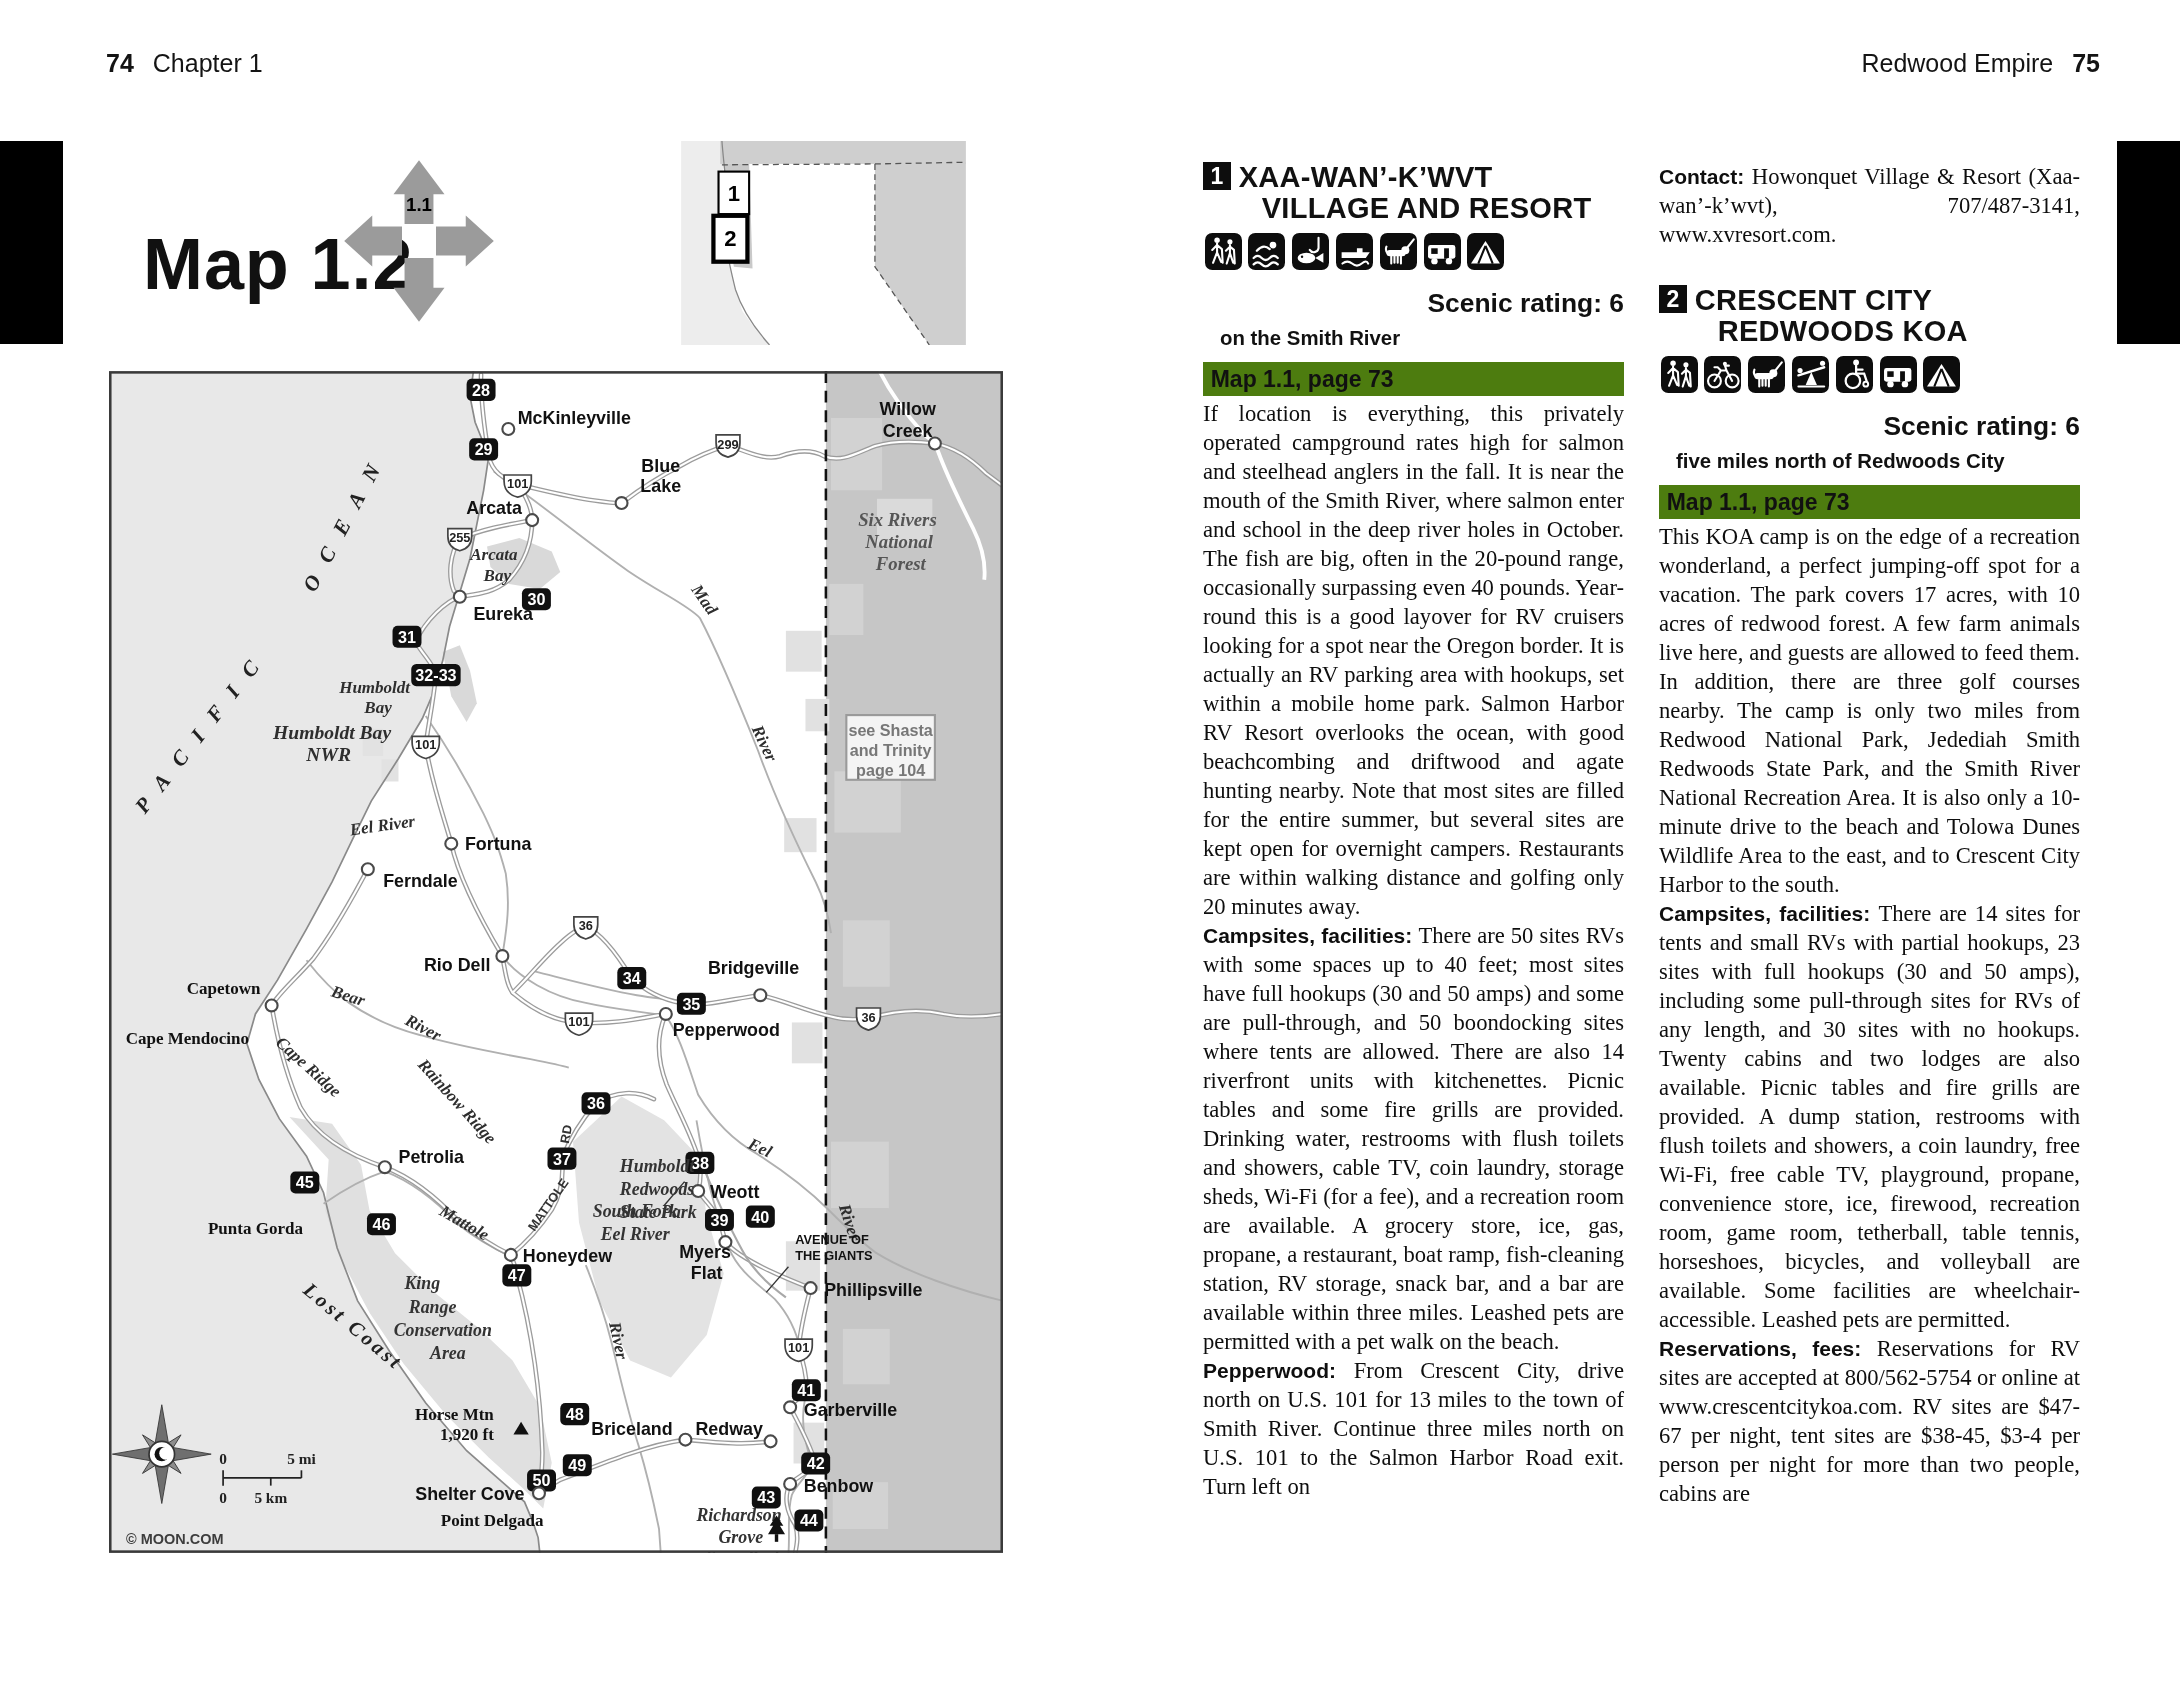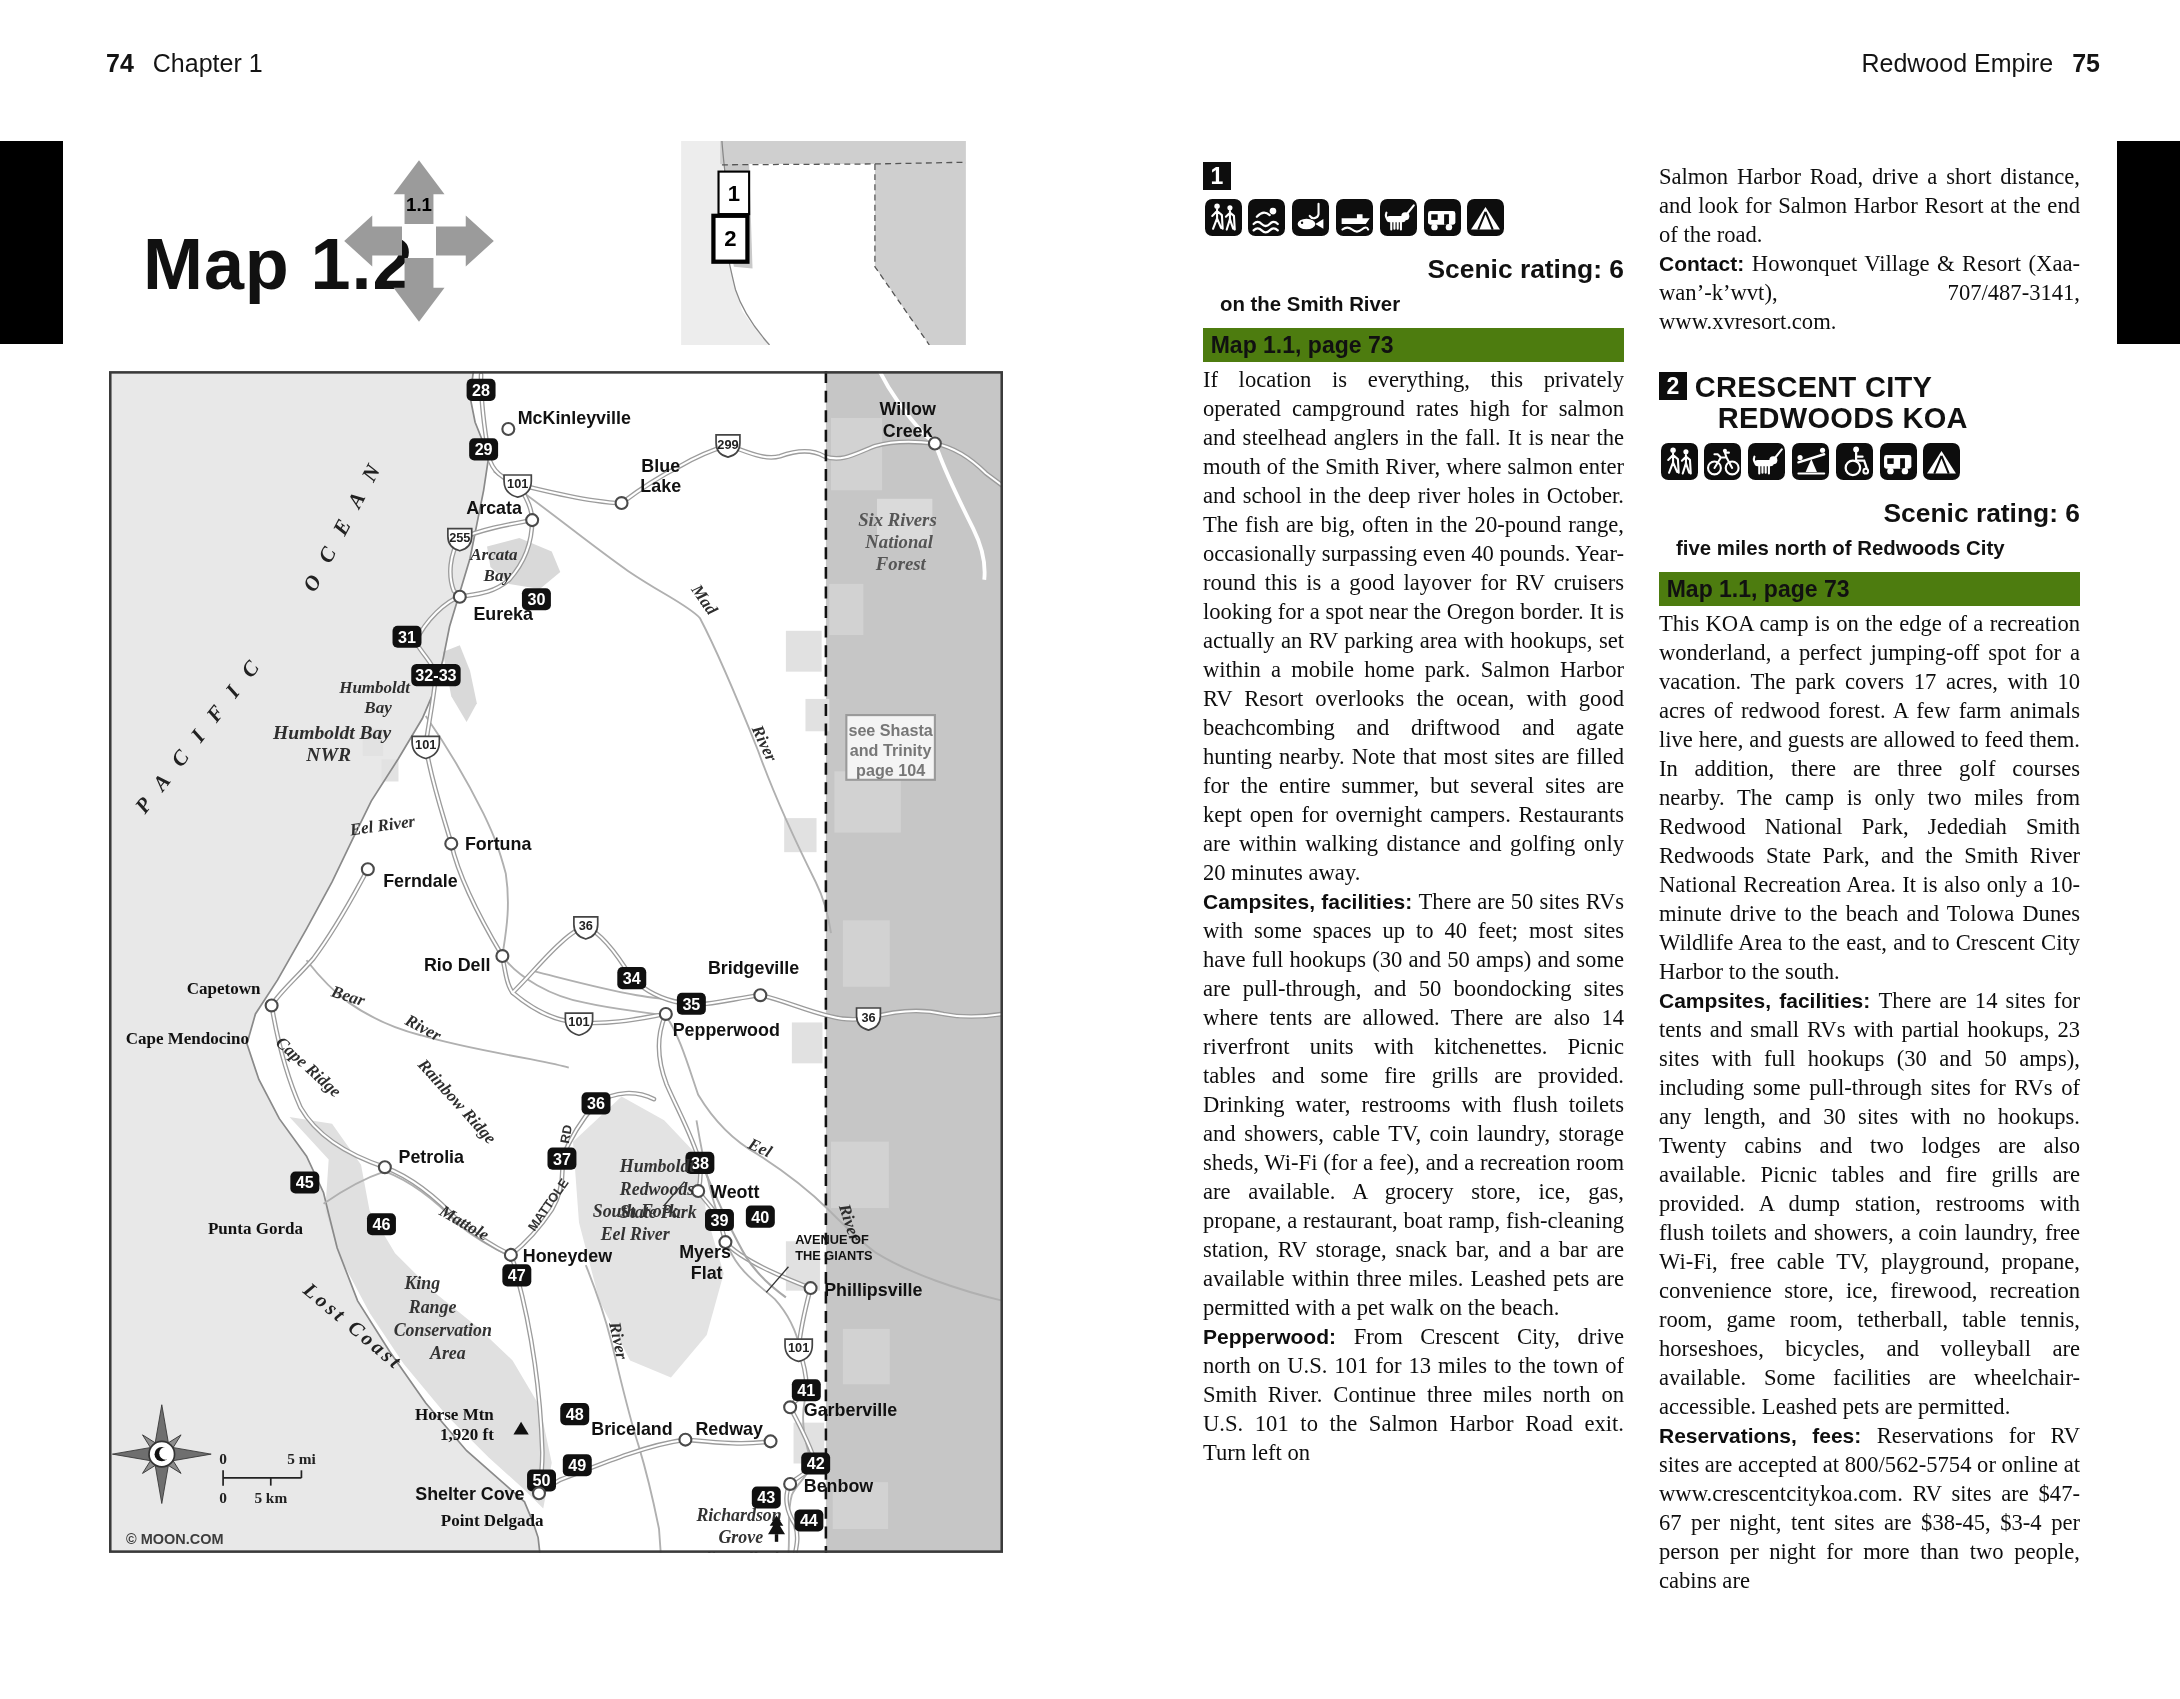--- a/index.html
+++ b/index.html
@@ -376,20 +376,24 @@
       <text x="134" y="1284" text-anchor="middle" class="m-scale">0</text>
       <text x="226" y="1284" text-anchor="middle" class="m-scale">5 mi</text>
       <text x="134" y="1330" text-anchor="middle" class="m-scale">0</text>
       <text x="190" y="1330" text-anchor="middle" class="m-scale">5 km</text>
       <rect x="1.5" y="1.5" width="1047" height="1385" fill="none" stroke="#3a3a3a" stroke-width="3"></rect>
     </svg>
 
   <div id="col1" class="col" style="left:1203px;">
       <div class="lh">
         <div class="lh-num">1</div>
+        <div class="lh-title">
+          <div>XAA-WAN’-K’WVT</div>
+          <div class="t2">VILLAGE AND RESORT</div>
+        </div>
       </div>
       <div class="icons">
         <svg viewBox="0 0 46 46">
           <rect x="0" y="0" width="46" height="46" rx="9" fill="#0d0d0d"></rect>
           <circle cx="15" cy="9" r="3.4" fill="#fff"></circle>
           <path d="M15 13 V24 M15 15 L9 21 M15 15 L21 20 M15 24 L10 37 M15 24 L20 36 M21 20 L22 37" stroke="#fff" stroke-width="2.6" fill="none" stroke-linecap="round"></path>
           <circle cx="31" cy="11" r="3.2" fill="#fff"></circle>
           <path d="M31 15 V25 M31 17 L26 22 M31 17 L36 21 M31 25 L27 38 M31 25 L35 37 M36 21 L37 38" stroke="#fff" stroke-width="2.6" fill="none" stroke-linecap="round"></path>
         </svg>
         <svg viewBox="0 0 46 46">
@@ -437,23 +441,20 @@
         <p>If location is everything, this privately operated campground rates high for salmon and steelhead anglers in the fall. It is near the mouth of the Smith River, where salmon enter and school in the deep river holes in October. The fish are big, often in the 20-pound range, occasionally surpassing even 40 pounds. Year-round this is a good layover for RV cruisers looking for a spot near the Oregon border. It is actually an RV parking area with hookups, set within a mobile home park. Salmon Harbor RV Resort overlooks the ocean, with good beachcombing and driftwood and agate hunting nearby. Note that most sites are filled for the entire summer, but several sites are kept open for overnight campers. Restaurants are within walking distance and golfing only 20 minutes away.</p>
       </div>
       <div class="body">
         <p><span class="lead">Campsites, facilities: </span>There are 50 sites RVs with some spaces up to 40 feet; most sites have full hookups (30 and 50 amps) and some are pull-through, and 50 boondocking sites where tents are allowed. There are also 14 riverfront units with kitchenettes. Picnic tables and some fire grills are provided. Drinking water, restrooms with flush toilets and showers, cable TV, coin laundry, storage sheds, Wi-Fi (for a fee), and a recreation room are available. A grocery store, ice, gas, propane, a restaurant, boat ramp, fish-cleaning station, RV storage, snack bar, and a bar are available within three miles. Leashed pets are permitted with a pet walk on the beach.</p>
       </div>
       <div class="body">
         <p><span class="lead">Pepperwood: </span>From Crescent City, drive north on U.S. 101 for 13 miles to the town of Smith River. Continue three miles north on U.S. 101 to the Salmon Harbor Road exit. Turn left on</p>
       </div>
     </div>
   <div id="col2" class="col" style="left:1659px;">
-      <div class="body">
-        <p>Salmon Harbor Road, drive a short distance, and look for Salmon Harbor Resort at the end of the road.</p>
-      </div>
       <div class="body">
         <p><span class="lead">Contact: </span>Howonquet Village &amp; Resort (Xaa-wan’-k’wvt), 707/487-3141, www.xvresort.com.</p>
       </div>
       <div class="gap"></div>
       <div class="lh">
         <div class="lh-num">2</div>
         <div class="lh-title">
           <div>CRESCENT CITY</div>
           <div class="t2">REDWOODS KOA</div>
         </div>

